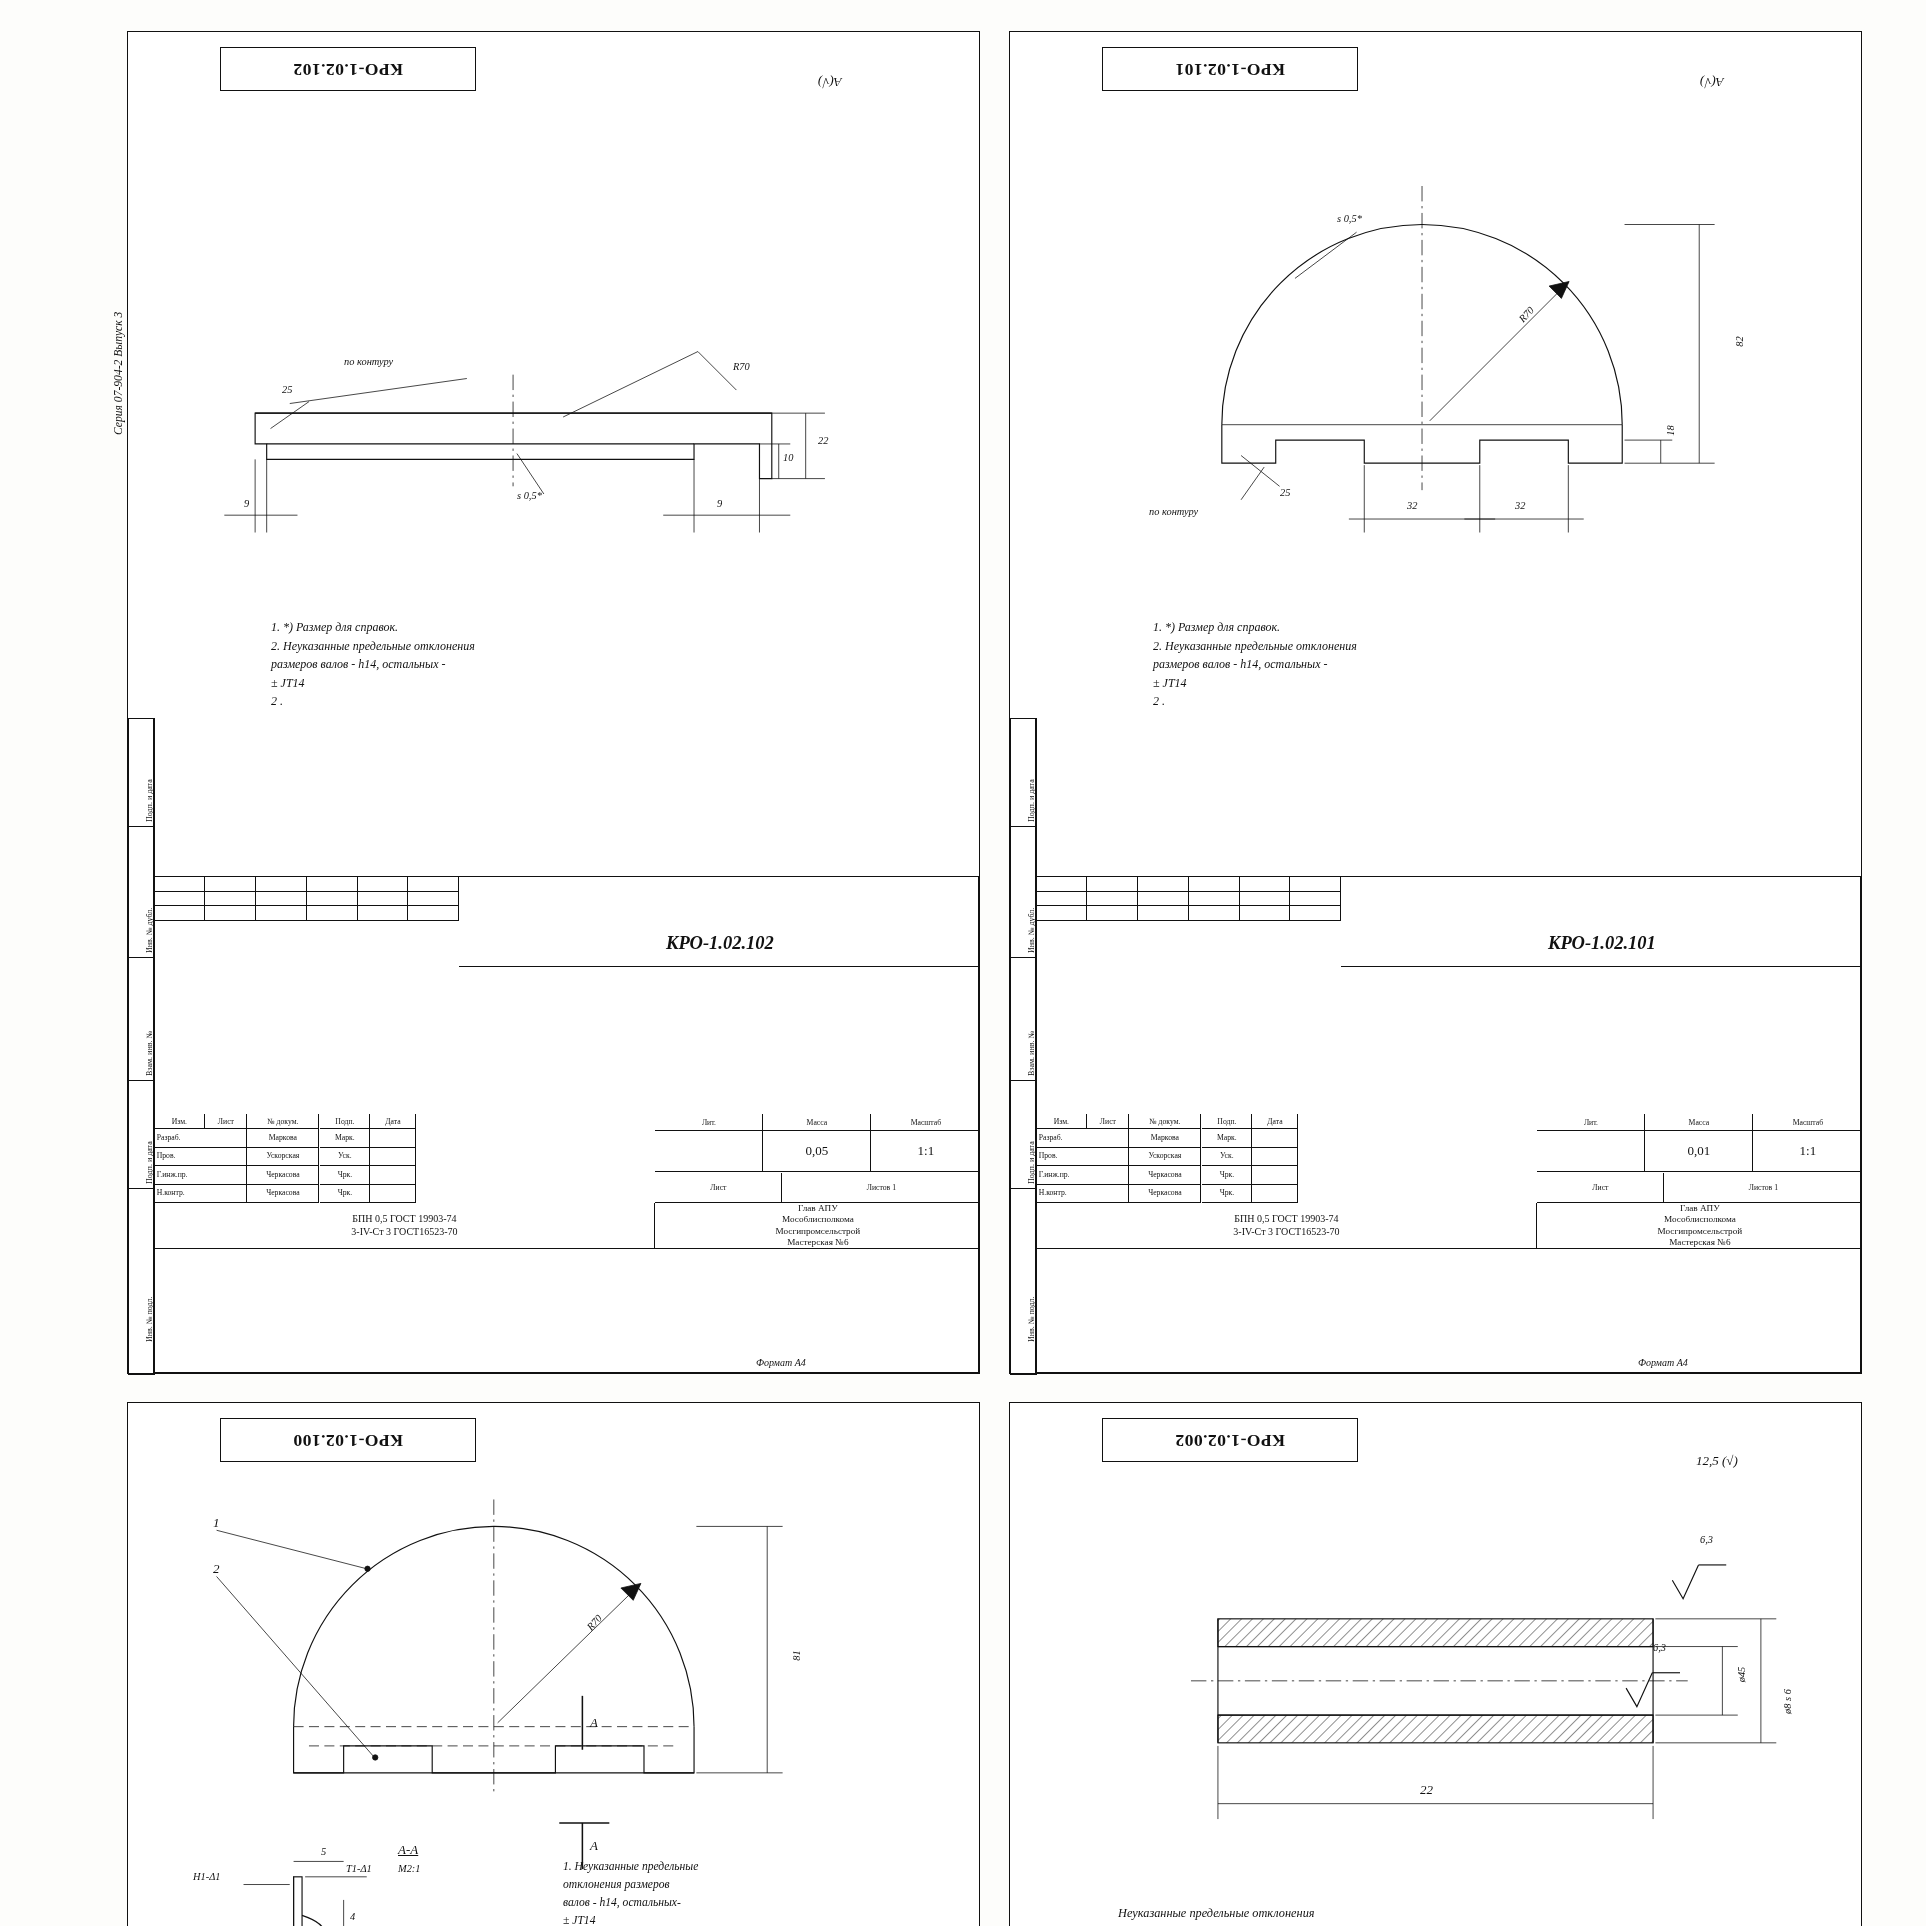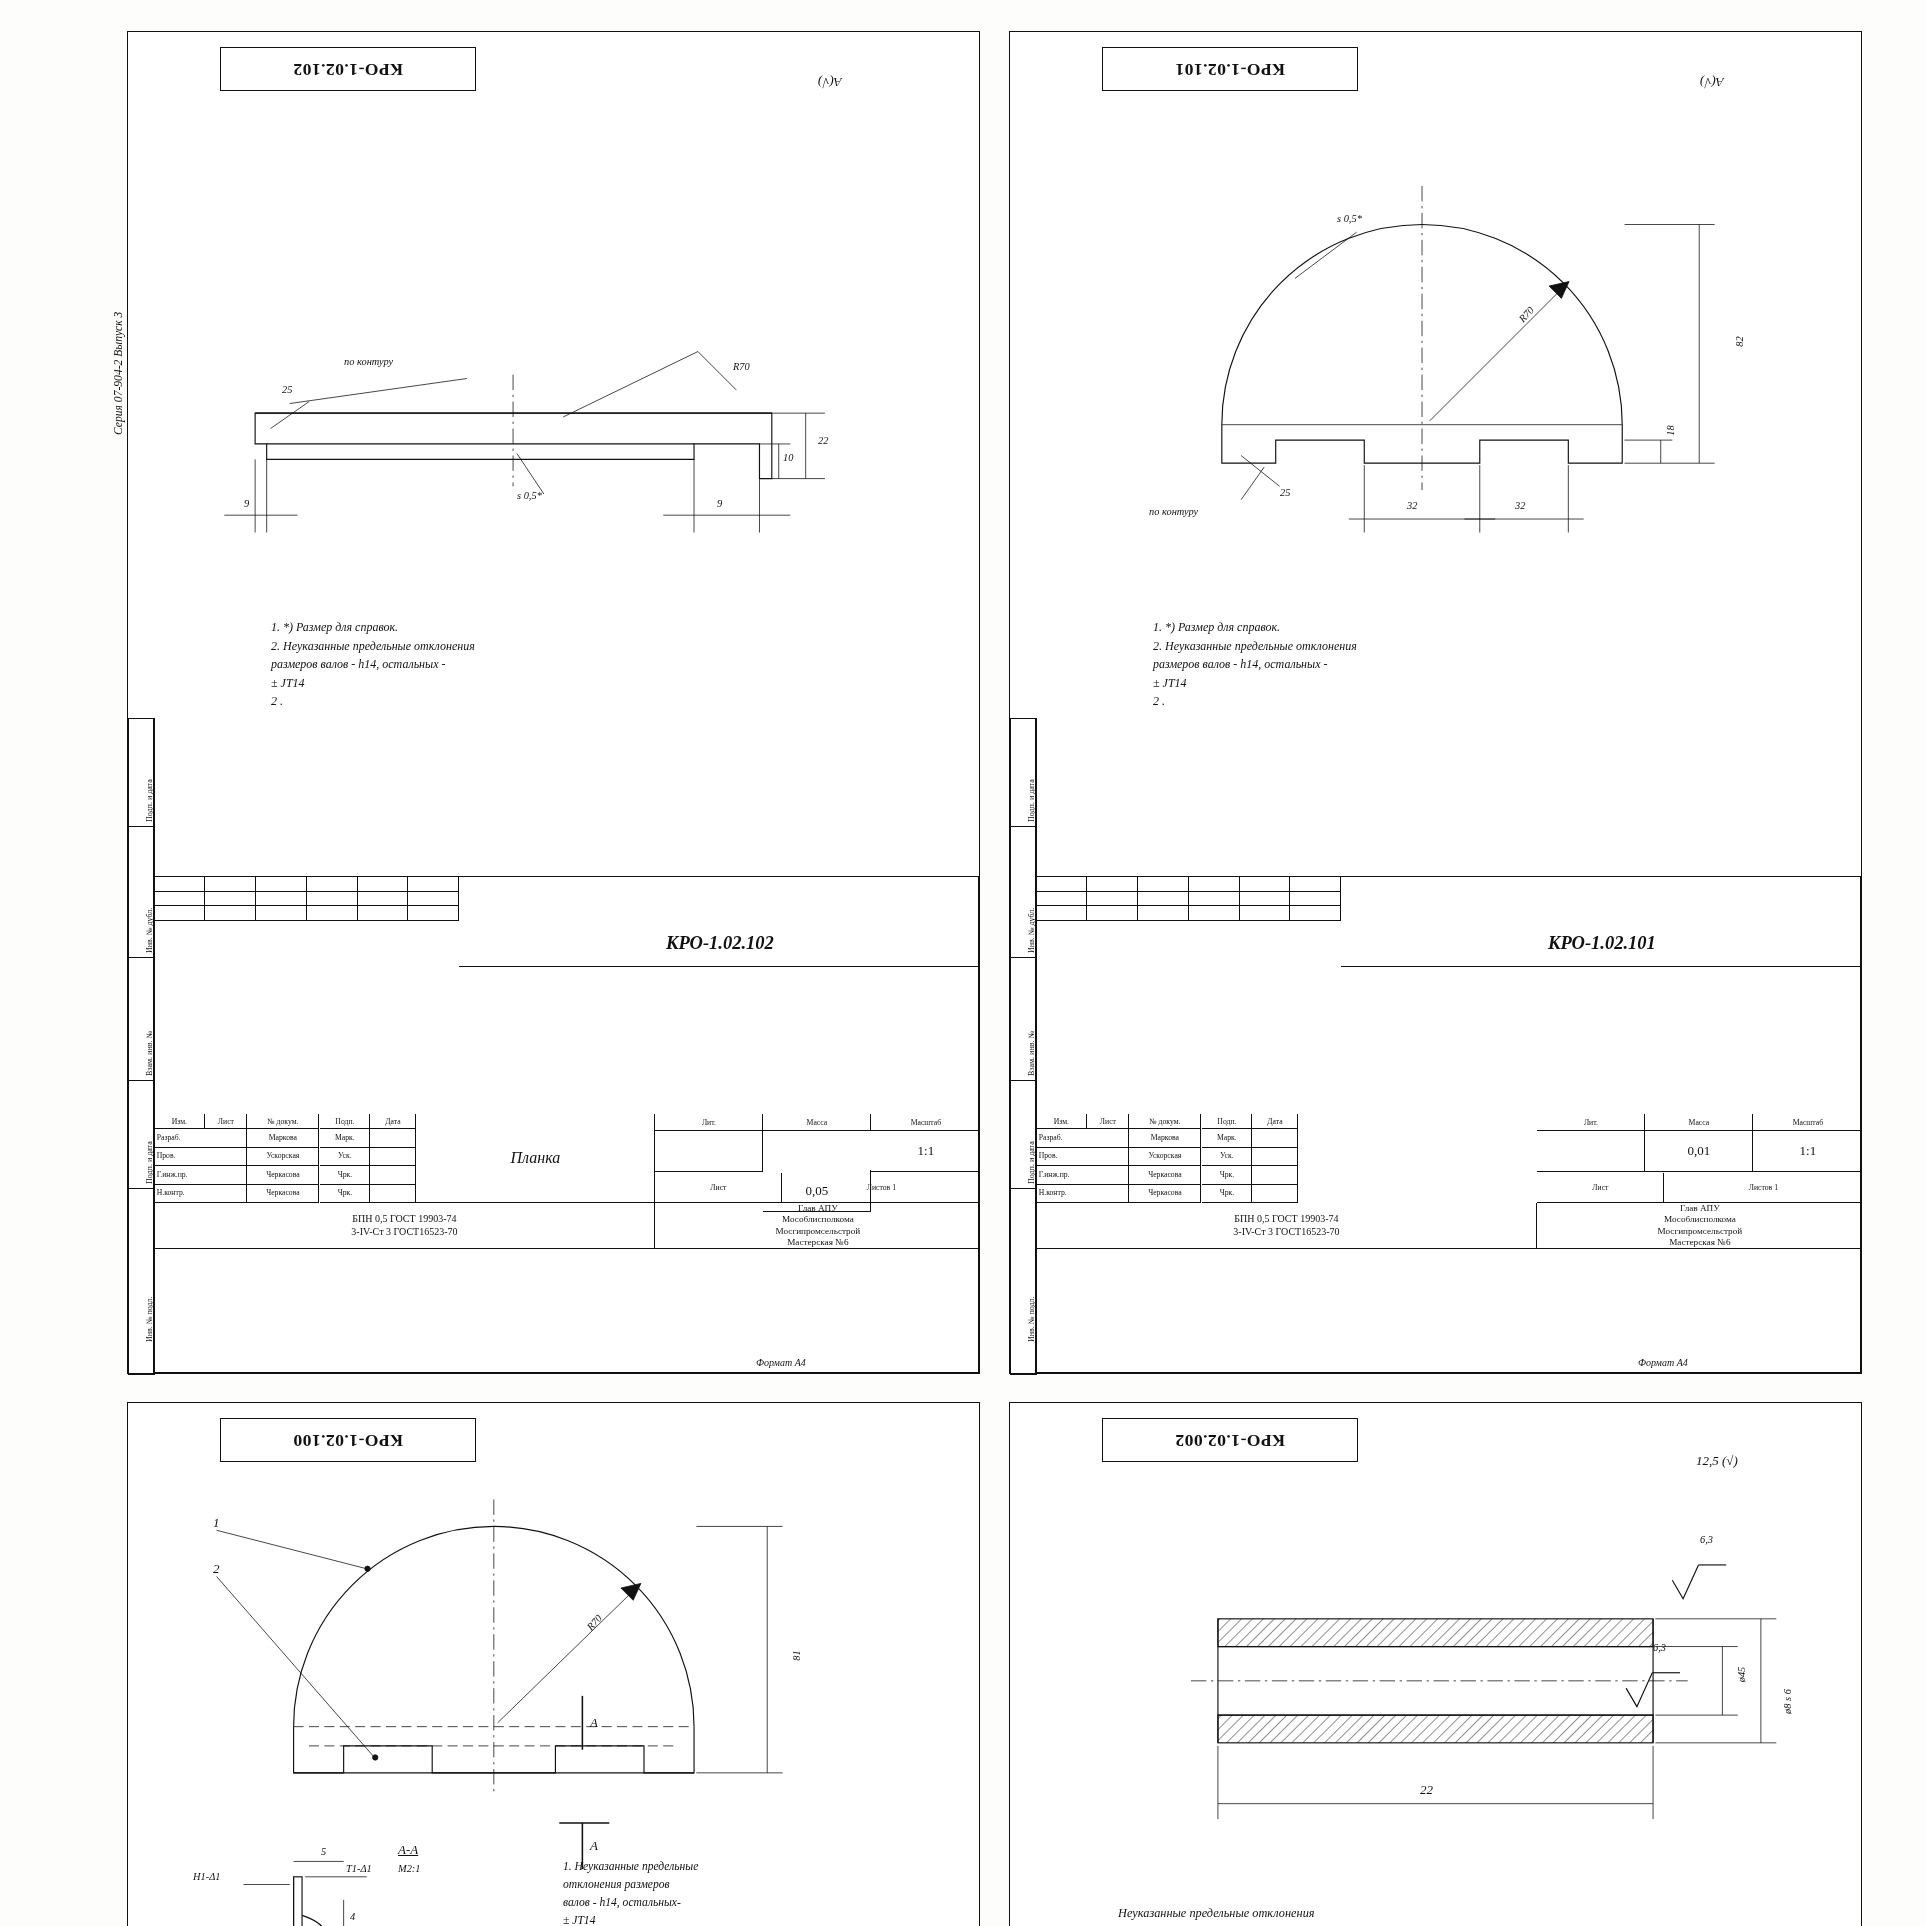--- a/index.html
+++ b/index.html
@@ -164,27 +164,26 @@
       <div class="c" style="left:0;top:289px;width:93px;height:18.5px;justify-content:flex-start;padding-left:2.3px;">Г.инж.пр.</div>
       <div class="c" style="left:93px;top:289px;width:72px;height:18.5px;">Черкасова</div>
       <div class="c" style="left:166px;top:289px;width:50px;height:18.5px;">Чрк.</div>
       <div class="c" style="left:216px;top:289px;width:46px;height:18.5px;"></div>
 
       <div class="c" style="left:0;top:307px;width:93px;height:18.5px;justify-content:flex-start;padding-left:2.3px;">Н.контр.</div>
       <div class="c" style="left:93px;top:307px;width:72px;height:18.5px;">Черкасова</div>
       <div class="c" style="left:166px;top:307px;width:50px;height:18.5px;">Чрк.</div>
       <div class="c" style="left:216px;top:307px;width:46px;height:18.5px;"></div>
 
-      <div class="c name" style="left:262px;top:237px;width:239px;height:89px;">Планка</div>
 
       <div class="c" style="left:501px;top:237px;width:108px;height:17px;">Лит.</div>
       <div class="c" style="left:609px;top:237px;width:108px;height:17px;">Масса</div>
       <div class="c" style="left:717px;top:237px;width:109px;height:17px;border-right:none;">Масштаб</div>
       <div class="c" style="left:501px;top:253px;width:108px;height:42px;"></div>
-      <div class="c" style="left:609px;top:253px;width:108px;height:42px;font-size:13px;margin-top:40px;">0,05</div>
+      <div class="c" style="left:609px;top:253px;width:108px;height:42px;font-size:13px;">0,05</div>
       <div class="c" style="left:717px;top:253px;width:109px;height:42px;border-right:none;font-size:13px;">1:1</div>
       <div class="c" style="left:501px;top:296px;width:127px;height:30px;">Лист</div>
       <div class="c" style="left:628px;top:296px;width:198px;height:30px;border-right:none;">Листов 1</div>
 
       <div class="c" style="left:0;top:326px;width:501px;height:46px;white-space:pre-line;font-size:10px;line-height:1.25;">БПН 0,5 ГОСТ 19903-74
 3-IV-Ст 3 ГОСТ16523-70</div>
       <div class="c" style="left:501px;top:326px;width:325px;height:46px;border-right:none;white-space:pre-line;font-size:9.2px;line-height:1.2;">Глав АПУ
 Мособлисполкома
 Мосгипромсельстрой
 Мастерская №6</div>

